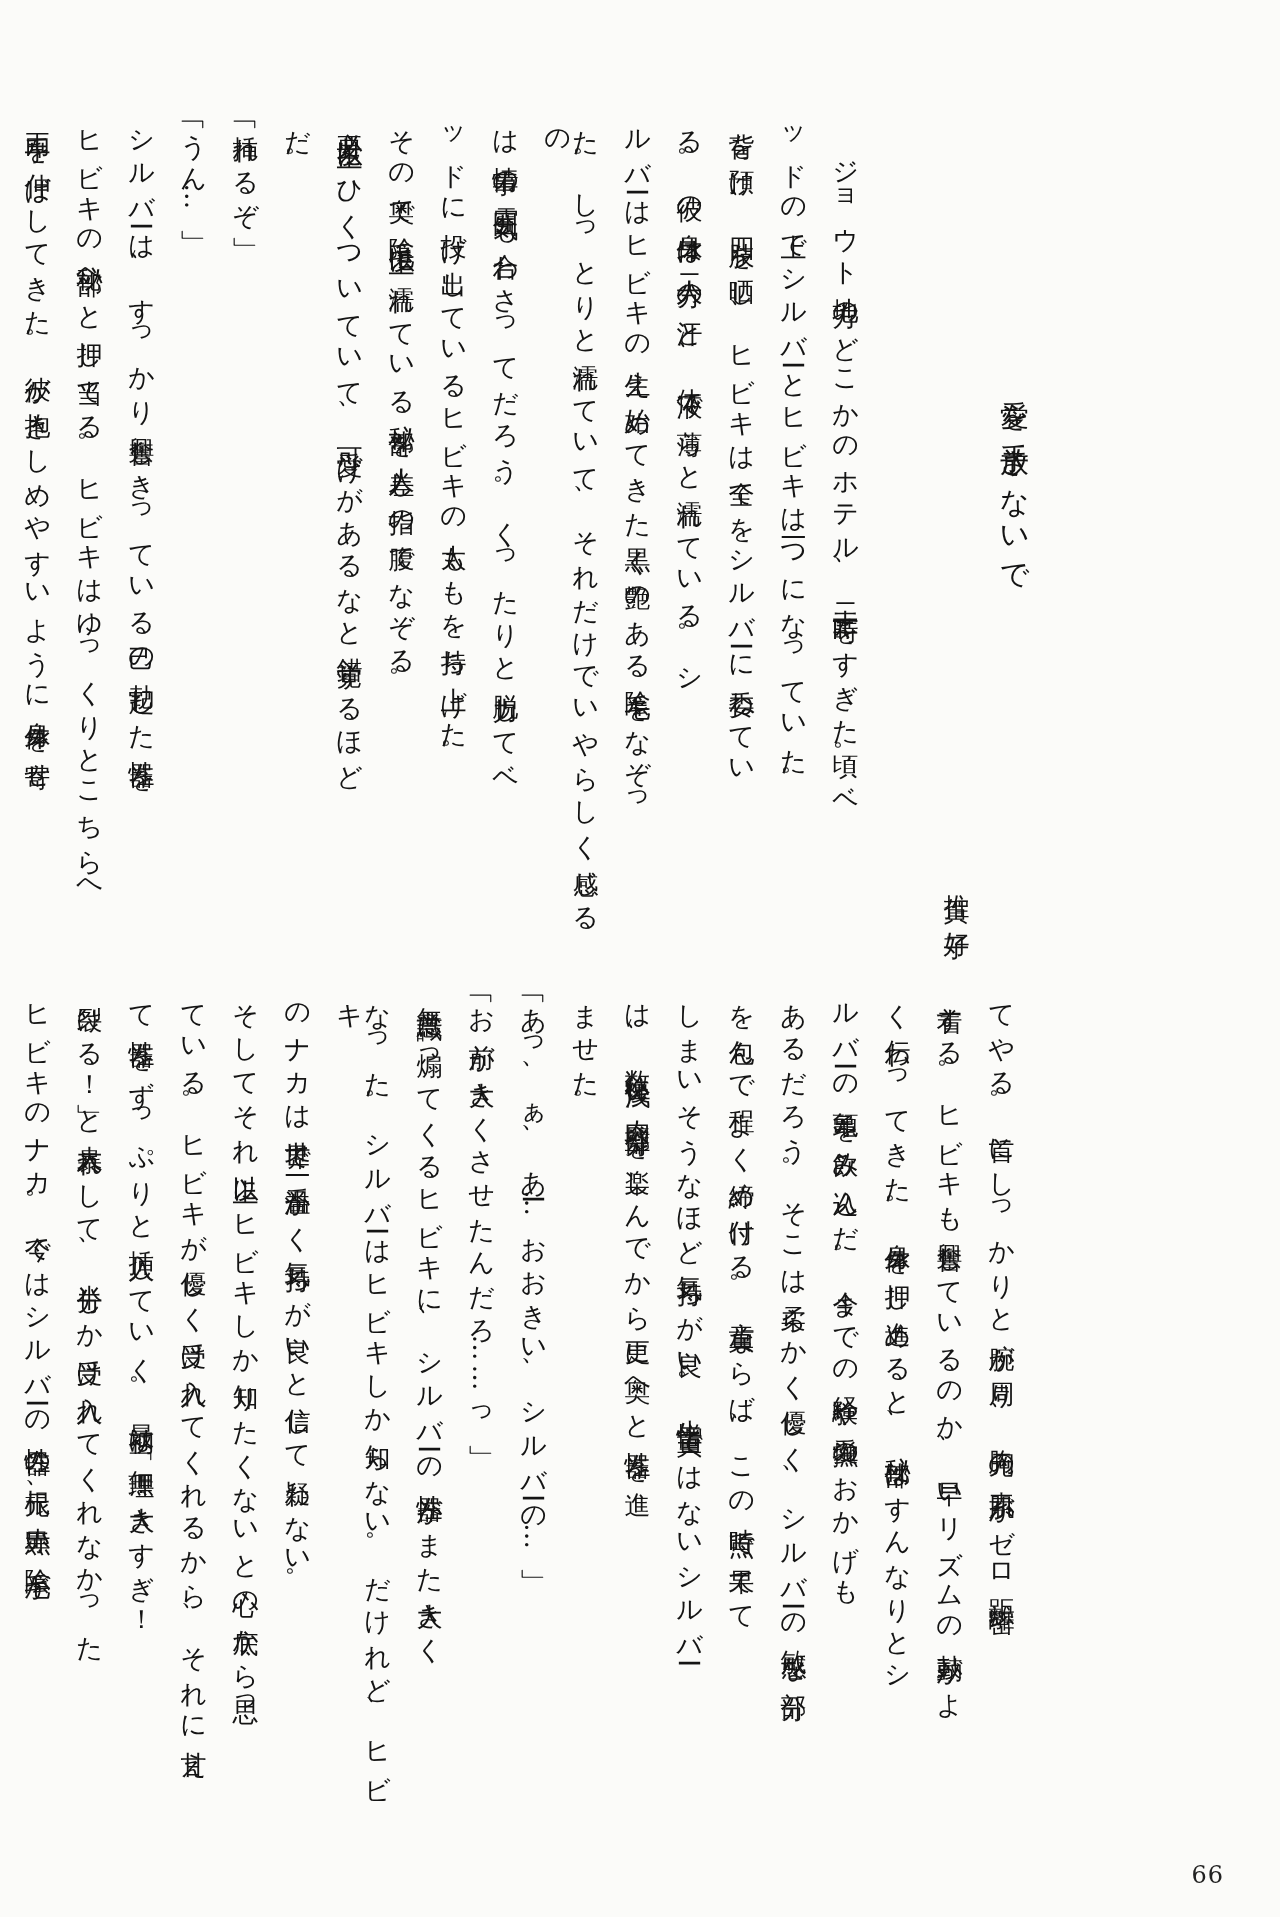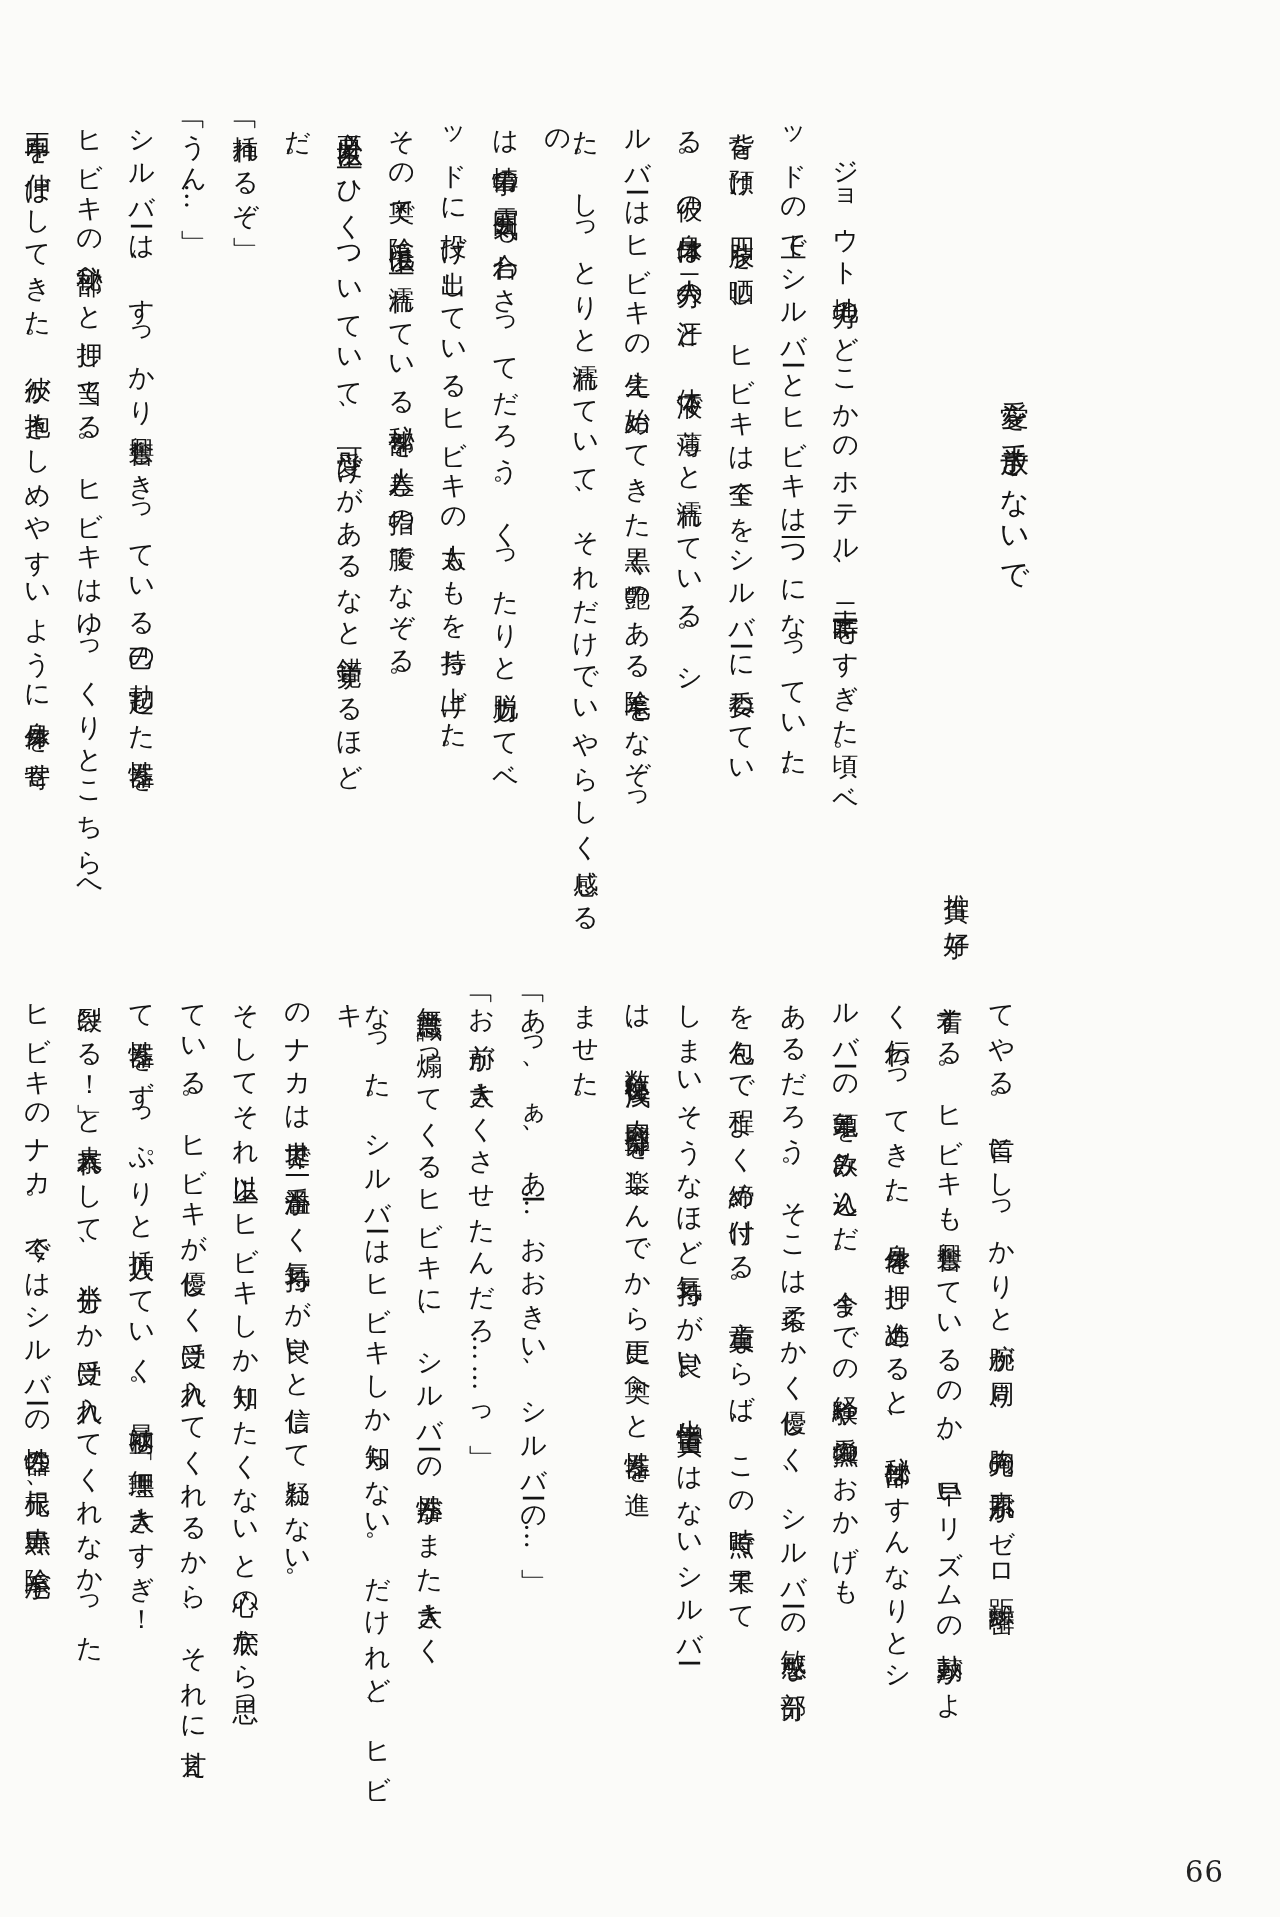--- a/index.html
+++ b/index.html
@@ -49,21 +49,21 @@
     line-height: 28px;
     margin: 0 0 0 24px;
   }
   .line.indent {
     text-indent: 30px;
   }
   .page-number {
     position: absolute;
     right: 56px;
     bottom: 28px;
-    font-size: 29px;
+    font-size: 24px;
     letter-spacing: 1px;
     color: #222222;
   }
 </style>
 </head>
 <body>
 
 <div class="page">
 
   <section class="band upper">

